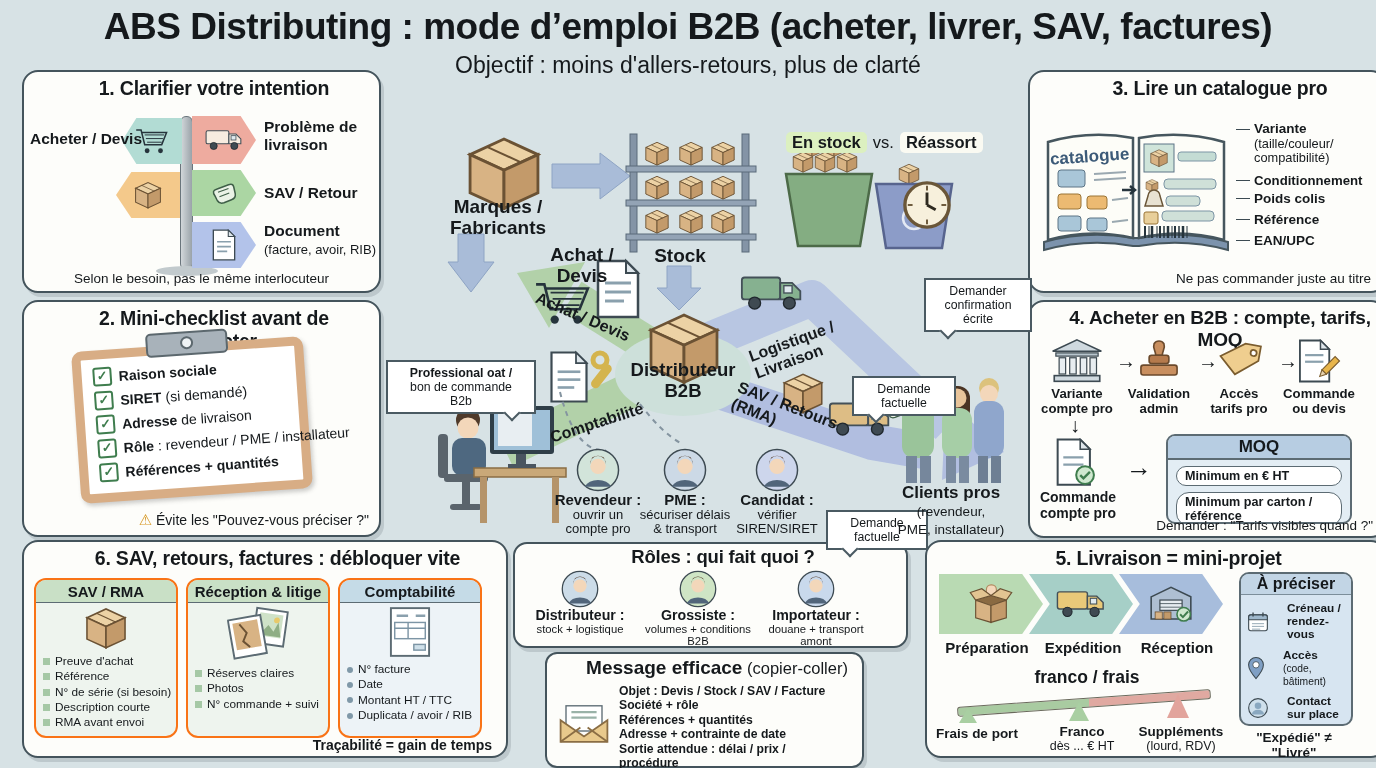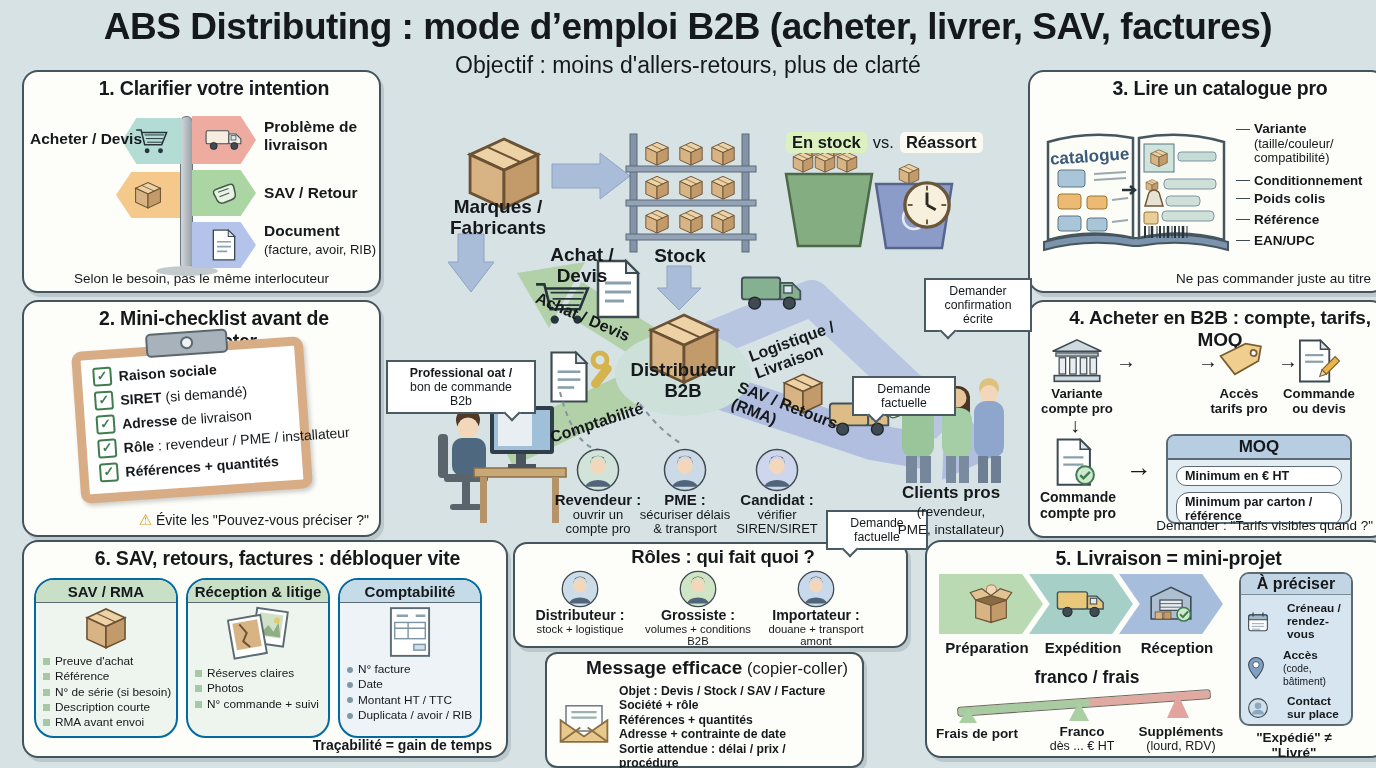--- a/index.html
+++ b/index.html
@@ -29,21 +29,21 @@
               box-shadow:2px 3px 4px rgba(60,60,60,.25);}
   .clip-top{position:absolute;left:50%;top:-13px;transform:translateX(-50%);width:78px;height:20px;
             background:#a8b2ba;border:2px solid #5c686e;border-radius:5px;z-index:1;}
   .clip-hole{position:absolute;left:50%;top:-8px;transform:translateX(-50%);width:9px;height:9px;
              background:#eef2f4;border:2px solid #5c686e;border-radius:50%;z-index:2;}
   .chk-row{display:flex;align-items:center;margin:5px 0 0 10px;white-space:nowrap;font-size:14px;}
   .chk-box{flex:0 0 auto;width:15px;height:15px;border:2px solid #3f7d4e;border-radius:3px;background:#fff;
            color:#3f7d4e;font-size:13px;line-height:14px;text-align:center;font-weight:700;margin-right:7px;}
   
   .cards{position:absolute;left:10px;top:36px;display:flex;gap:8px;}
-  .card{width:140px;height:156px;border:2px solid #0369a1;border-radius:20px;overflow:hidden;background:#eef4ee;}
+  .card{width:140px;height:156px;border:2px solid #f97316;border-radius:12px;overflow:hidden;background:#eef4ee;}
   .card-h{font-weight:700;text-align:center;font-size:15px;padding:3px 0 2px;background:#c9e0c6;
           border-bottom:1.5px solid #5c6b73;}
   .card-ic{height:50px;display:flex;align-items:center;justify-content:center;}
   .card ul{margin:1px 0 0;padding:0 2px 0 7px;list-style:none;}
   .card li{display:flex;align-items:center;font-size:11.8px;line-height:1.3;}
   .bullet-sq{flex:0 0 auto;width:7px;height:7px;background:#a5c8a5;margin-right:5px;}
   .bullet-dot{flex:0 0 auto;width:6px;height:6px;border-radius:50%;background:#7f98a8;margin-right:5px;}
   .card-blue{background:#edf3f7;}
   .card-blue .card-h{background:#c5dbe7;}
   
@@ -611,20 +611,26 @@
 
   <section class="panel" style="left:1028px;top:300px;width:330px;height:234px;">
     <h2 class="ptitle" style="font-size:19px;">4. Acheter en B2B : compte, tarifs, MOQ</h2>
     <div class="step" style="left:10px;top:36px;">
       <svg width="52" height="46" viewBox="0 0 64 56">
           <use href="#bank"></use>
         </svg>
       <span>Variante</span><br><span>compte pro</span>
     </div>
     <div class="arrow-g" style="left:86px;top:48px;">→</div>
+    <div class="step" style="left:92px;top:36px;">
+      <svg width="46" height="46" viewBox="0 0 56 56">
+          <use href="#stamp"></use>
+        </svg>
+      <span>Validation</span><br><span>admin</span>
+    </div>
     <div class="arrow-g" style="left:168px;top:48px;">→</div>
     <div class="step" style="left:172px;top:36px;">
       <svg width="52" height="46" viewBox="0 0 60 52">
           <use href="#tag"></use>
         </svg>
       <span>Accès</span><br><span>tarifs pro</span>
     </div>
     <div class="arrow-g" style="left:248px;top:48px;">→</div>
     <div class="step" style="left:252px;top:36px;">
       <svg width="44" height="46" viewBox="0 0 60 60">

